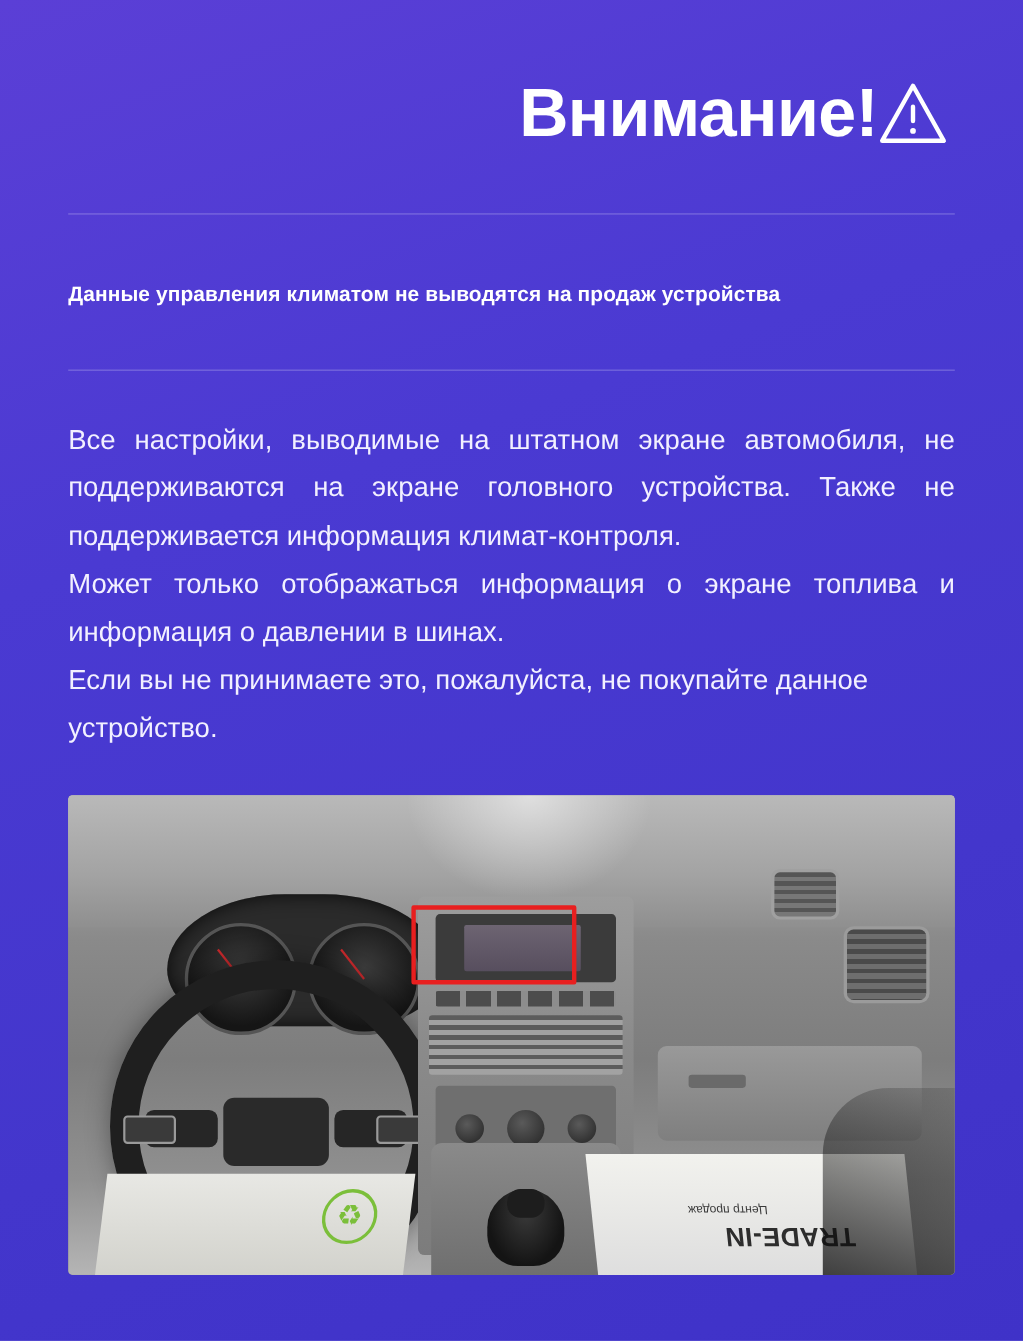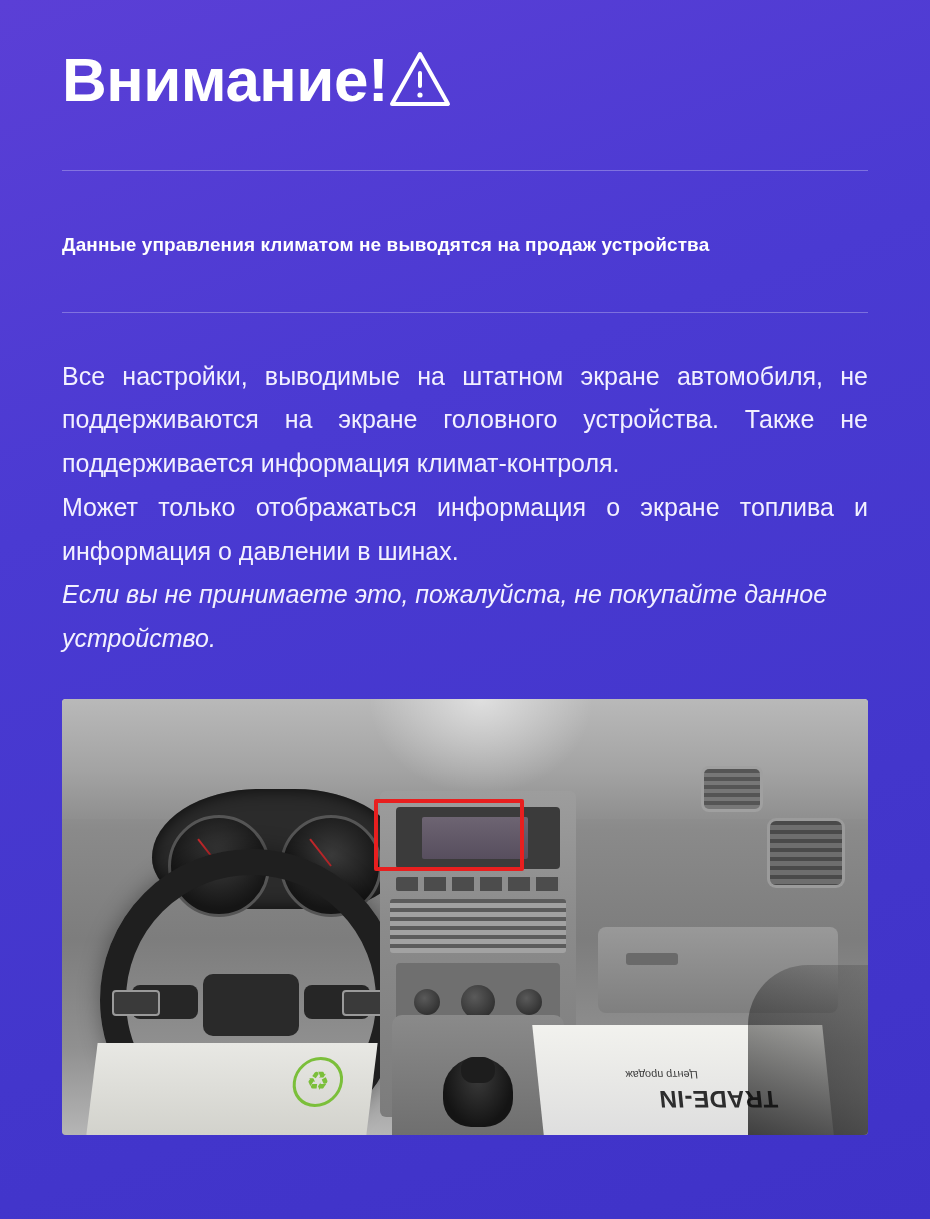--- a/index.html
+++ b/index.html
@@ -18,22 +18,23 @@
   .page {
     position: relative;
     width: 930px;
     height: 1219px;
     box-sizing: border-box;
     padding: 0 62px;
   }
   .header {
     display: flex;
     align-items: center;
-    justify-content: flex-start;
+    justify-content: flex-end;
     padding-top: 46px;
+    margin-top: 24px;
   }
   .title {
     font-size: 62px;
     font-weight: bold;
     letter-spacing: -0.5px;
     line-height: 1.1;
     margin: 0;
     color: #ffffff;
   }
   .warn-icon {
@@ -71,21 +72,20 @@
     text-align: justify;
     text-justify: inter-word;
     color: #f2f0ff;
   }
   .body-text p {
     margin: 0;
     text-align: justify;
   }
   .body-text p.last-line {
     text-align: left;
-    font-style: italic;
   }
   .photo {
     margin-top: 38px;
     width: 806px;
     height: 436px;
     border-radius: 4px;
     overflow: hidden;
     position: relative;
     background: #8d8d8d;
   }

